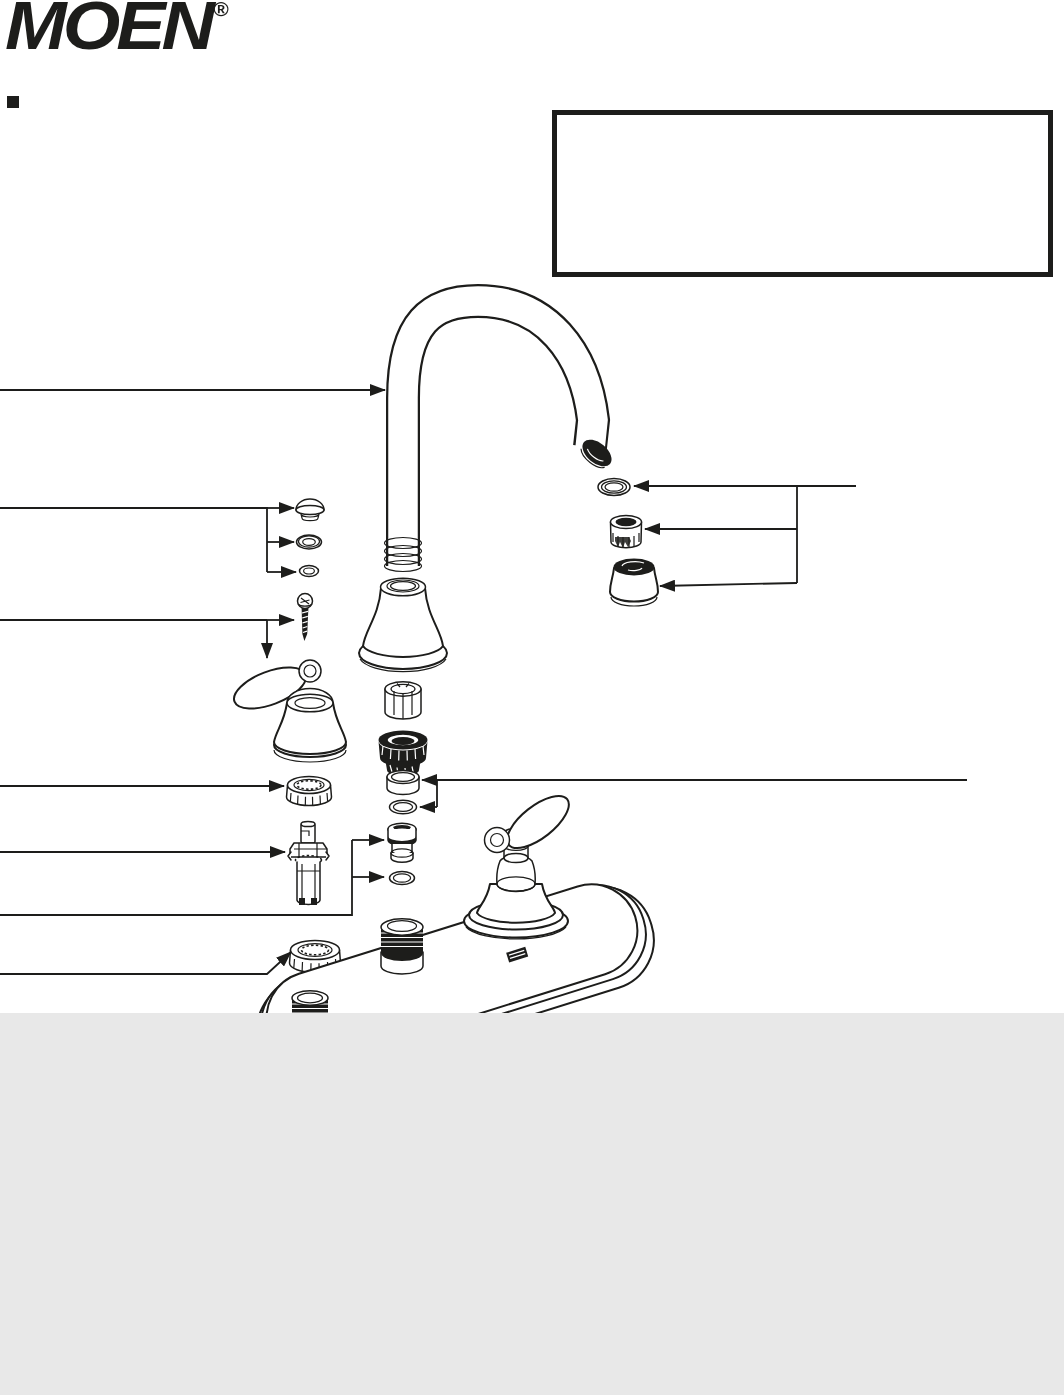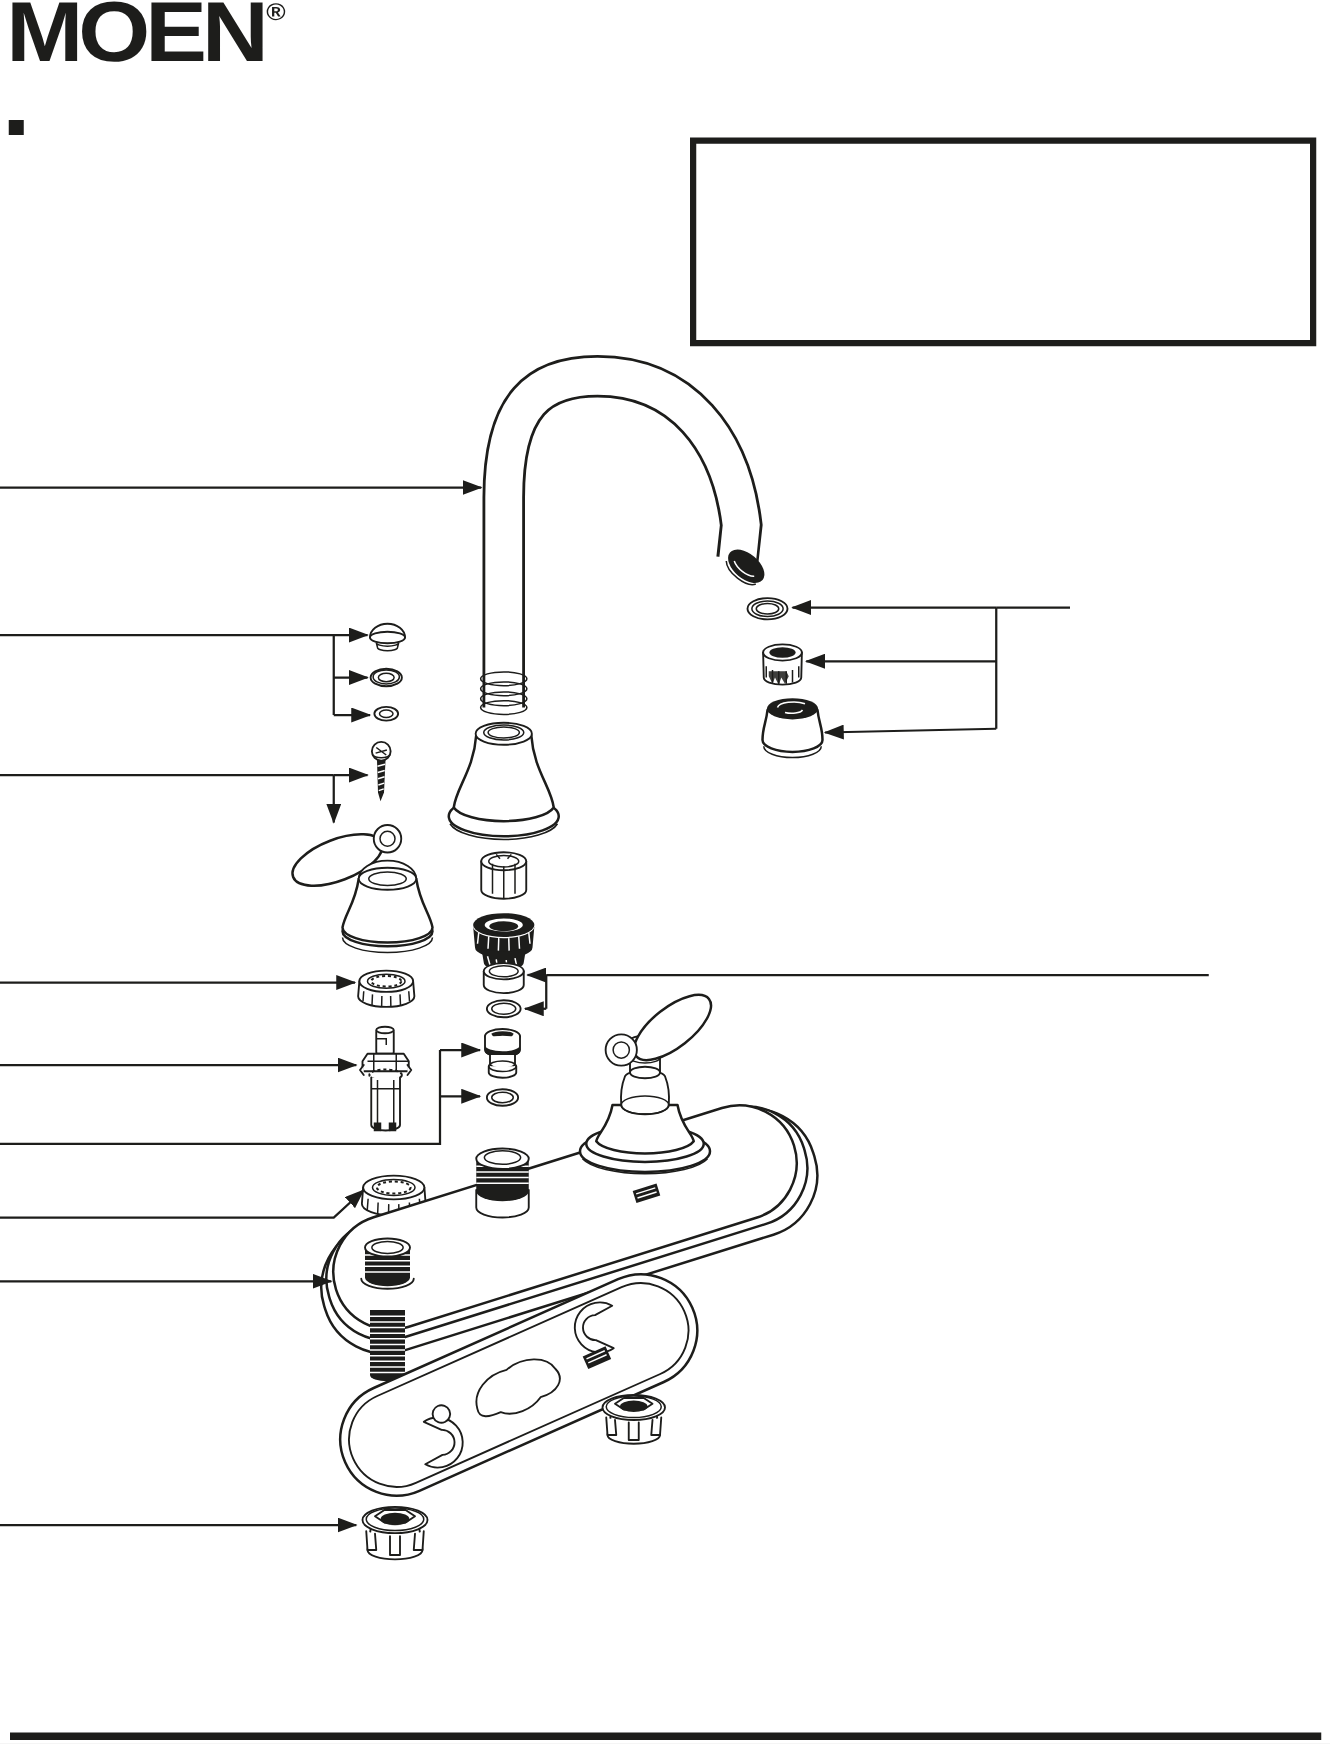--- a/index.html
+++ b/index.html
@@ -1,20 +1,20 @@
 <!DOCTYPE html>
 <html style="--ink: #1d1d1b; --bg: #ffffff;"><head>
 <meta charset="utf-8">
 <style>
   :root{ --ink:#1d1d1b; --bg:#ffffff; }
   html,body{margin:0;padding:0;background:#e8e8e8;}
   .page{
-    position:relative; width:1064px; height:1395px; margin:0 auto;
+    position:relative; width:1064px; height:1013px; margin:0 auto;
     background:var(--bg); overflow:hidden;
-    font-family:"Liberation Sans", sans-serif; color:var(--ink);
+    font-family:"Liberation Sans", sans-serif; color:var(--ink);font-style:italic;
   }
   .logo{
     position:absolute; left:5px; top:-8px;
     font-weight:900; font-size:74px; line-height:1; letter-spacing:-4px;
     transform:scaleY(0.92); transform-origin:top left;
     white-space:nowrap;
   }
   .logo .reg{ font-size:21px; font-weight:700; vertical-align:36px; letter-spacing:0; margin-left:2px;}
   .bullet{ position:absolute; left:7px; top:96px; width:12px; height:12px; background:var(--ink); }
   .info-box{

